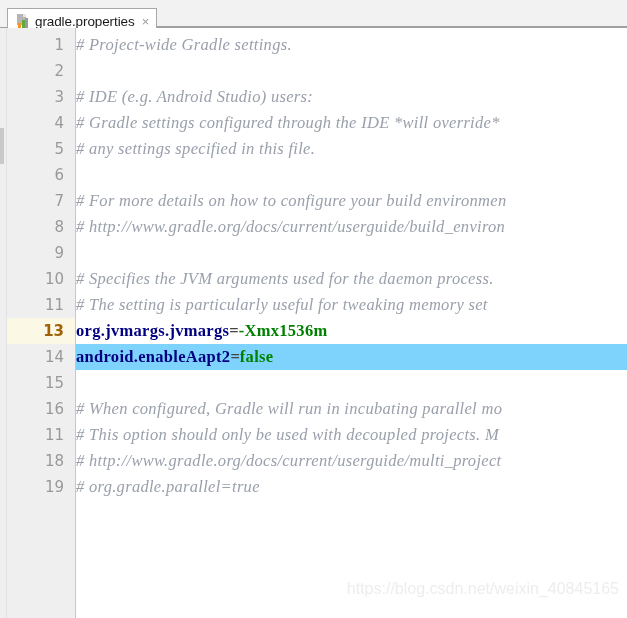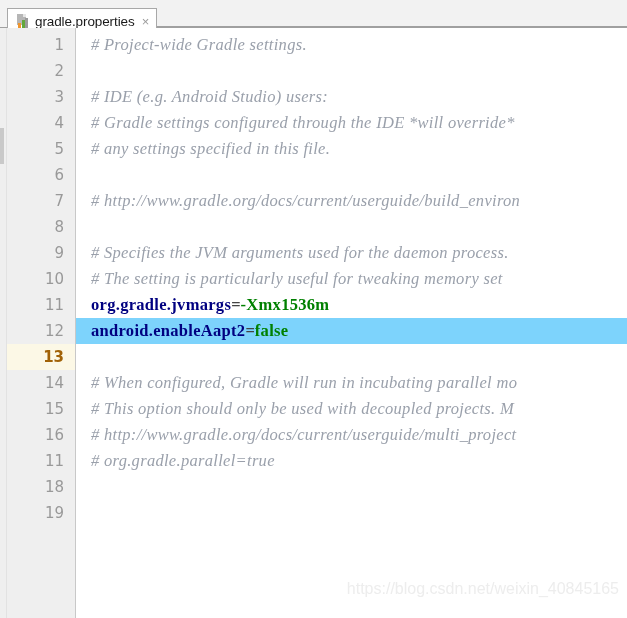--- a/index.html
+++ b/index.html
@@ -157,21 +157,20 @@
   }
   .ln.active {
     background: #fcf8e6;
     color: #a16207;
     font-weight: bold;
   }
 
   .cl {
     height: 26px;
     line-height: 26px;
-    padding-left: 15px;
     box-sizing: border-box;
     white-space: pre;
     font-family: "Liberation Mono", "DejaVu Sans Mono", monospace;
     font-size: 15px;
   }
   .cl.active {
     background: #7dd3fc;
   }
   .cl .cmt {
     color: #9aa0ab;
@@ -243,43 +242,43 @@
         <div class="ln">2</div>
         <div class="ln">3</div>
         <div class="ln">4</div>
         <div class="ln">5</div>
         <div class="ln">6</div>
         <div class="ln">7</div>
         <div class="ln">8</div>
         <div class="ln">9</div>
         <div class="ln">10</div>
         <div class="ln">11</div>
-        <div class="ln">12</div>
         <div class="ln active">13</div>
         <div class="ln">14</div>
         <div class="ln">15</div>
         <div class="ln">16</div>
         <div class="ln">11</div>
         <div class="ln">18</div>
         <div class="ln">19</div>
       </div>
 
     <div class="code" id="code">
       <div class="watermark">https://blog.csdn.net/weixin_40845165</div>
     <div class="cl"><span class="cmt"># Project-wide Gradle settings.</span></div>
         <div class="cl"></div>
         <div class="cl"><span class="cmt"># IDE (e.g. Android Studio) users:</span></div>
         <div class="cl"><span class="cmt"># Gradle settings configured through the IDE *will override*</span></div>
         <div class="cl"><span class="cmt"># any settings specified in this file.</span></div>
         <div class="cl"></div>
+        <div class="cl"><span class="cmt"># For more details on how to configure your build environmen</span></div>
         <div class="cl"><span class="cmt"># http://www.gradle.org/docs/current/userguide/build_environ</span></div>
         <div class="cl"></div>
         <div class="cl"><span class="cmt"># Specifies the JVM arguments used for the daemon process.</span></div>
         <div class="cl"><span class="cmt"># The setting is particularly useful for tweaking memory set</span></div>
-        <div class="cl"><span class="key">org.gradle.jvmargs</span><span class="eq">=</span><span class="val">-Xmx1536m</span></div>
+        <div class="cl"><span class="key">org.jvmargs.jvmargs</span><span class="eq">=</span><span class="val">-Xmx1536m</span></div>
         <div class="cl active"><span class="key">android.enableAapt2</span><span class="eq">=</span><span class="val">false</span></div>
         <div class="cl"></div>
         <div class="cl"><span class="cmt"># When configured, Gradle will run in incubating parallel mo</span></div>
         <div class="cl"><span class="cmt"># This option should only be used with decoupled projects. M</span></div>
         <div class="cl"><span class="cmt"># http://www.gradle.org/docs/current/userguide/multi_project</span></div>
         <div class="cl"><span class="cmt"># org.gradle.parallel=true</span></div>
         <div class="cl"></div>
       </div>
 
   </div>

